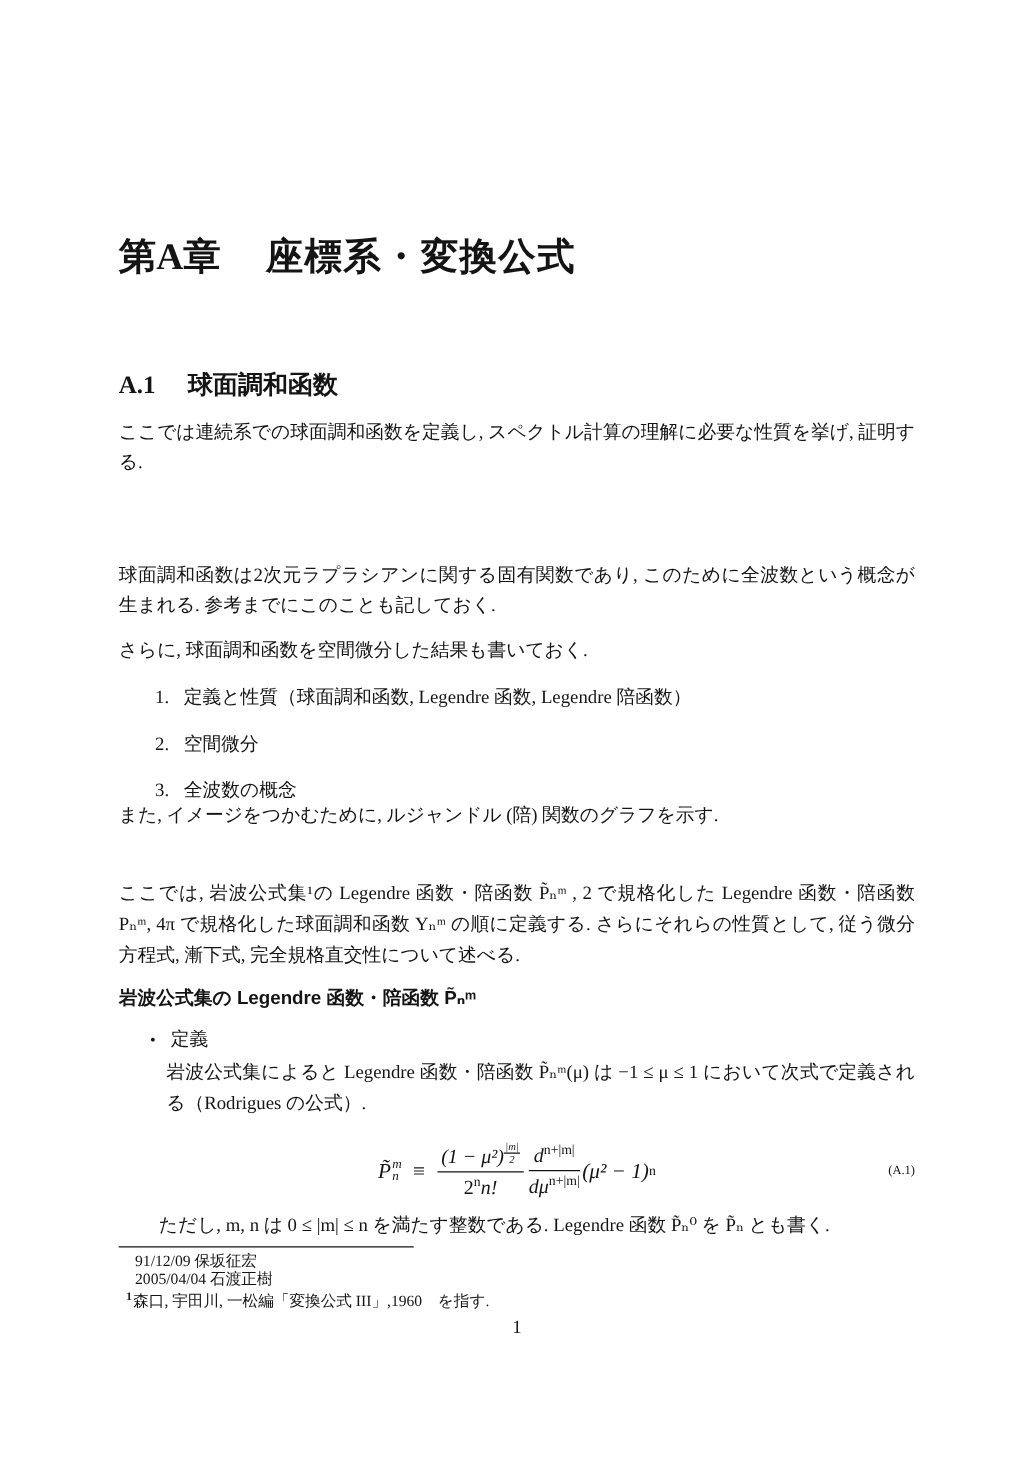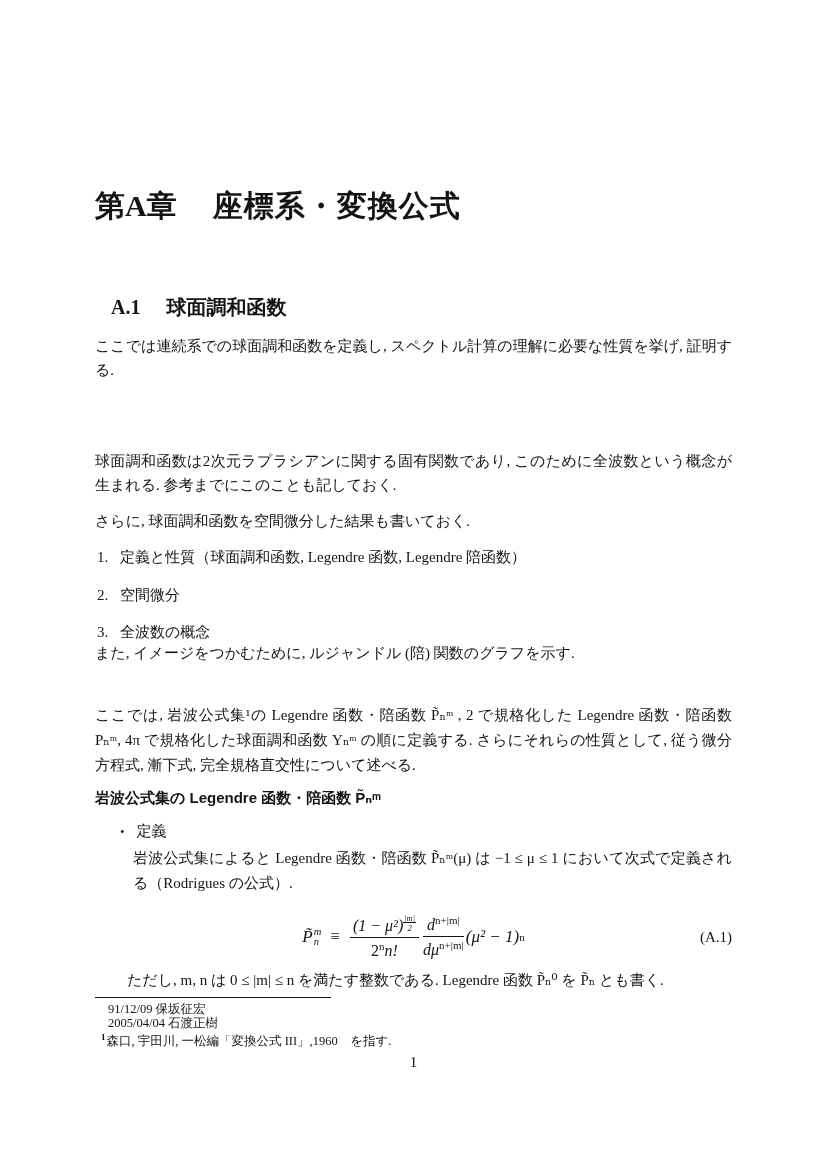--- a/index.html
+++ b/index.html
@@ -13,41 +13,41 @@
 
   .abs { position:absolute; }
   .col { left:95px; width:637px; }
 
   
   .chapter { top:188px; font-weight:bold; font-size:30px; line-height:36px; white-space:nowrap; }
   .chapter .num { font-family:"Liberation Serif","DejaVu Serif",serif; margin-right:36px; }
   .chapter .ttl { font-family:"Liberation Sans","DejaVu Sans",sans-serif; letter-spacing:1px; }
 
   .sec { top:294px; font-weight:bold; font-size:20px; white-space:nowrap; }
-  .sec .num { margin-right:26px;margin-left:16px; }
+  .sec .num { margin-right:26px; }
   .sec .ttl { font-family:"Liberation Sans","DejaVu Sans",sans-serif; }
 
   .subsec { top:676px; font-weight:bold; font-size:17px; white-space:nowrap; }
   .subsec .num { margin-right:22px; }
   .subsec .ttl { font-family:"Liberation Sans","DejaVu Sans",sans-serif; }
 
   .runin { top:789px; font-weight:bold; font-size:15px;
            font-family:"Liberation Sans","DejaVu Sans",sans-serif; }
 
   
   .body-text { font-size:15px; line-height:24px; text-align:justify; }
   .p1 { top:334px; }
   .p2 { top:371px; }
   .p3 { top:449px; }
   .p4 { top:509px; }
   .after-list { top:641px; }
   .sub-body { top:703px; line-height:25px; }
 
   
-  .enum-item { left:97px; width:620px; font-size:15px; }
+  .enum-item { left:124px; width:620px; font-size:15px; }
   .li1 { top:548px; } .li2 { top:586px; } .li3 { top:623px; }
   .enum-item .no { display:inline-block; width:23px; }
 
   
   .bullet-line { left:120px; top:822px; font-size:15px; }
   .bullet-line .mark { margin-right:12px; font-size:13px; }
   .bullet-body { left:133px; top:846px; width:599px; font-size:15px; line-height:25px; text-align:justify; }
 
   
   .eq { left:95px; top:906px; width:637px; height:62px;
@@ -58,21 +58,21 @@
   .frac { display:inline-block; vertical-align:middle; text-align:center; margin:0 2px; }
   .frac .num { display:block; border-bottom:1px solid #141414; padding:0 3px 2px; font-size:16px; }
   .frac .den { display:block; padding-top:2px; font-size:16px; }
   .eq sup { font-size:11px; }
   .ss { display:inline-flex; flex-direction:column; align-items:flex-start;
         font-size:10.5px; line-height:10px; vertical-align:-5px; margin:0 1px; font-style:italic; }
   .sfrac { display:inline-flex; flex-direction:column; align-items:center;
            vertical-align:10px; font-size:8.5px; line-height:8px; font-style:italic; }
   .sfrac .sfn { border-bottom:0.5px solid #141414; padding:0 1px 0.5px; }
   .sfrac .sfd { padding-top:0.5px; }
-  .eq-tag { position:absolute; right:0; top:50%; transform:translateY(-50%); font-size:15px; }
+  .eq-tag { position:absolute; right:0; top:50%; transform:translateY(-50%); font-size:10px; }
 
   .tadashi { left:127px; top:971px; width:605px; font-size:15px; }
 
   
   .fn-rule { left:95px; top:997px; width:236px; height:1px; background:#141414; }
   .fn { left:108px; font-size:12.5px; line-height:14px; }
   .fn1 { top:1002px; } .fn2 { top:1016px; }
   .fn3 { left:101px; top:1030px; }
   .fn3 sup { font-size:9px; font-weight:bold; margin-right:1px; }
 

